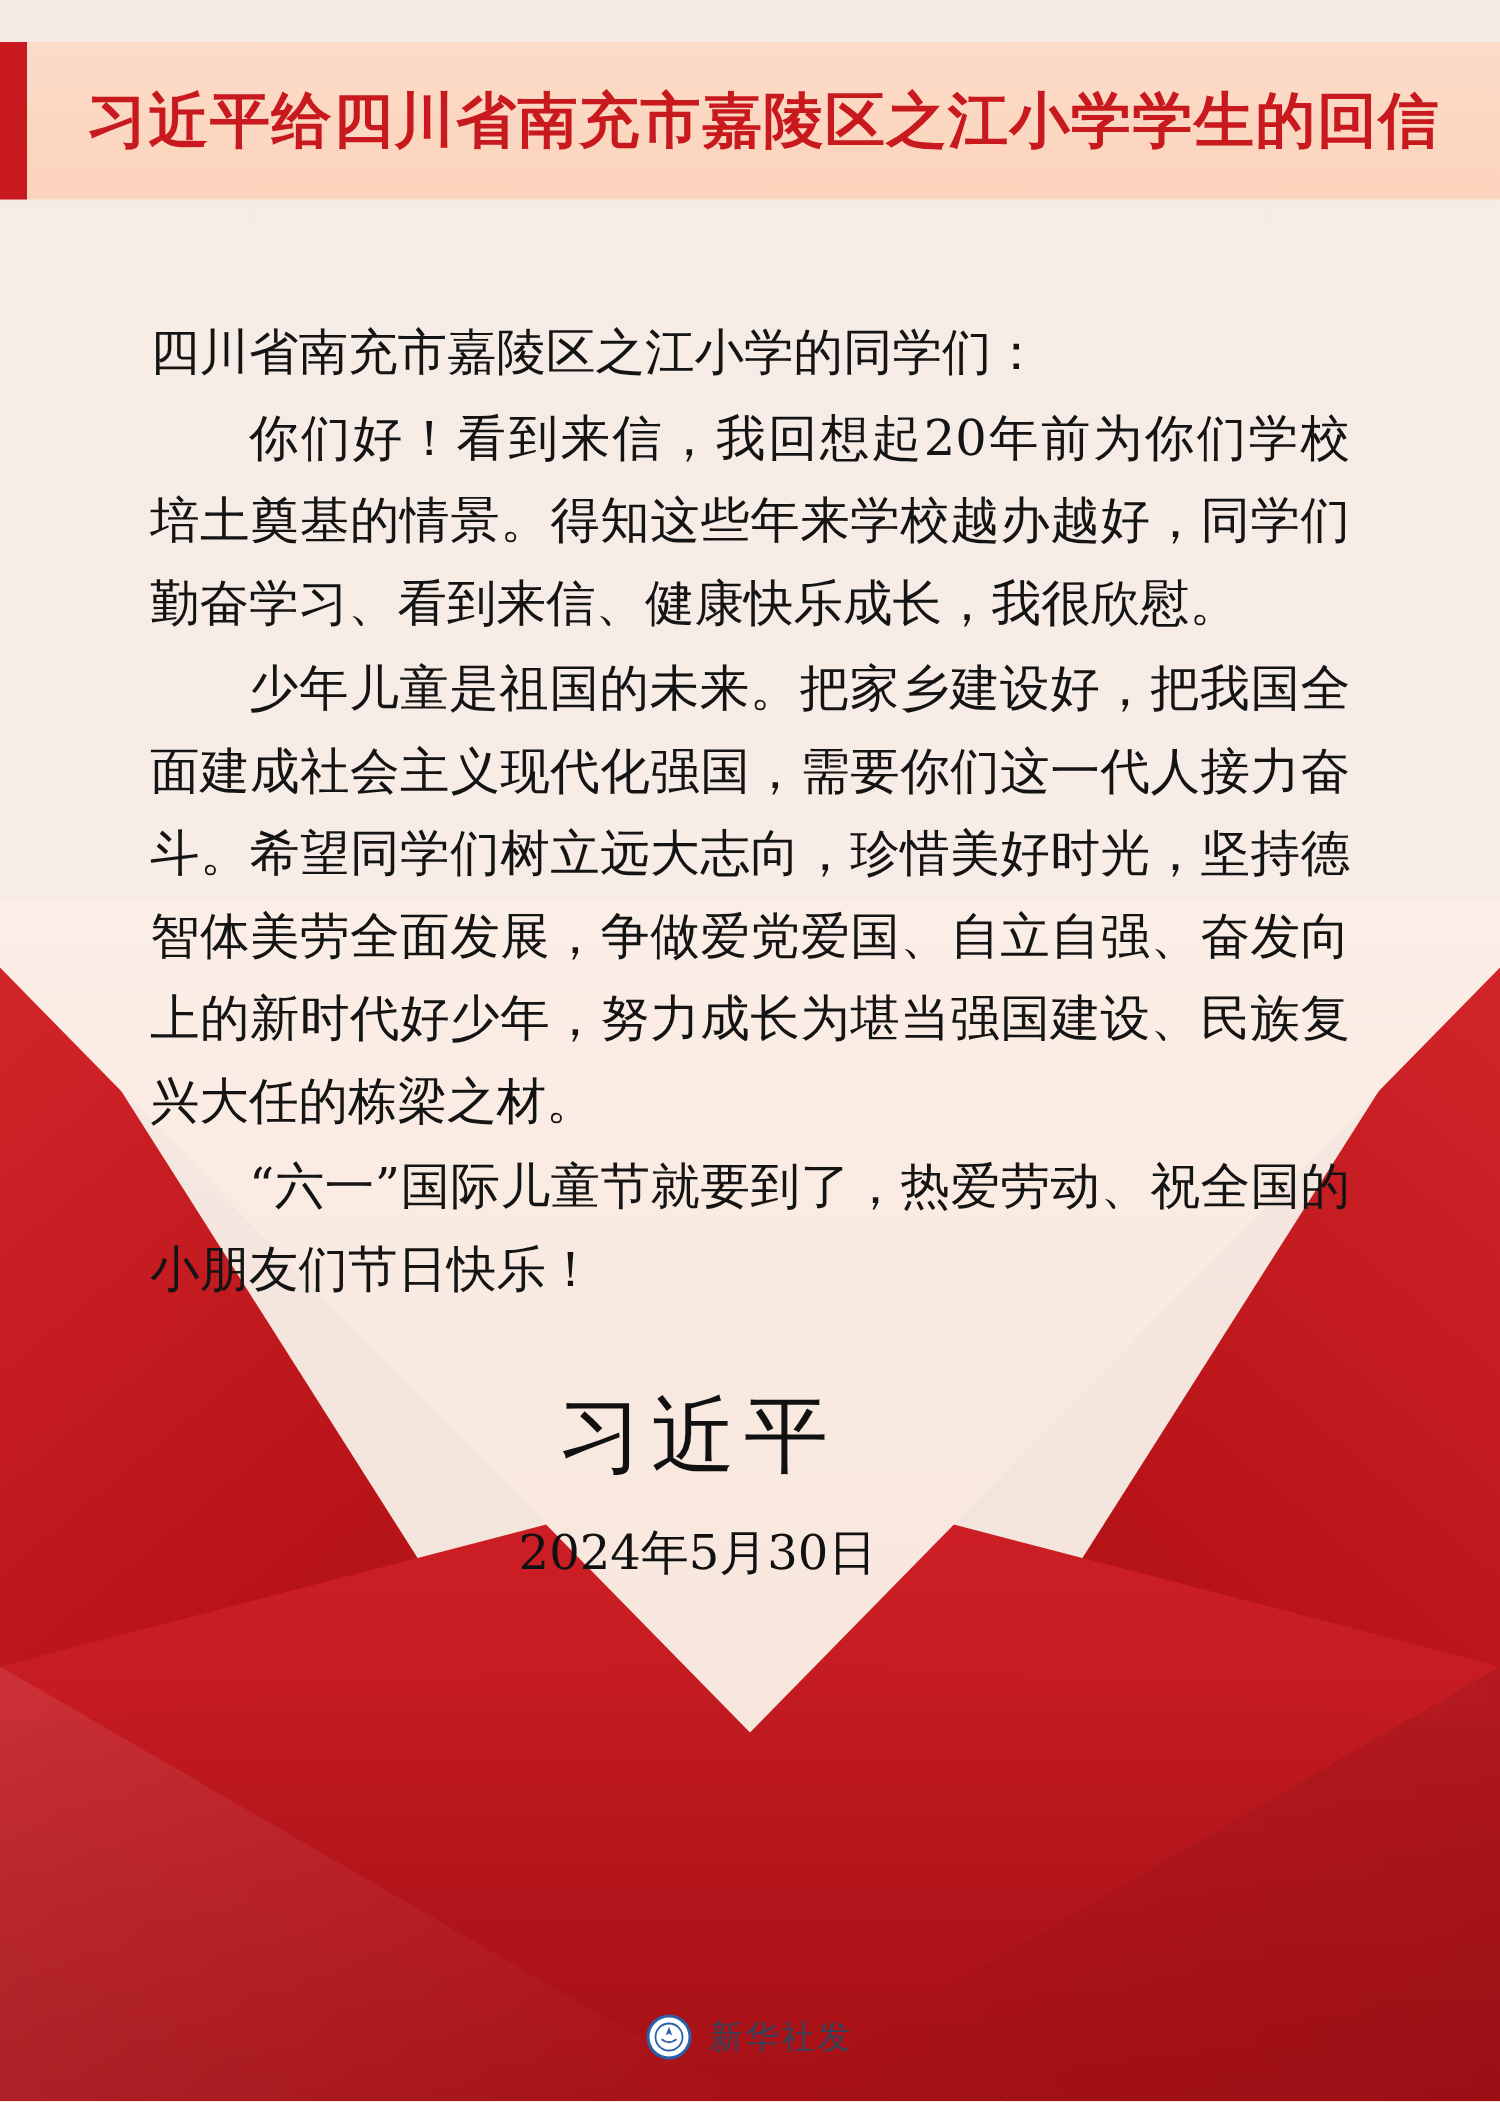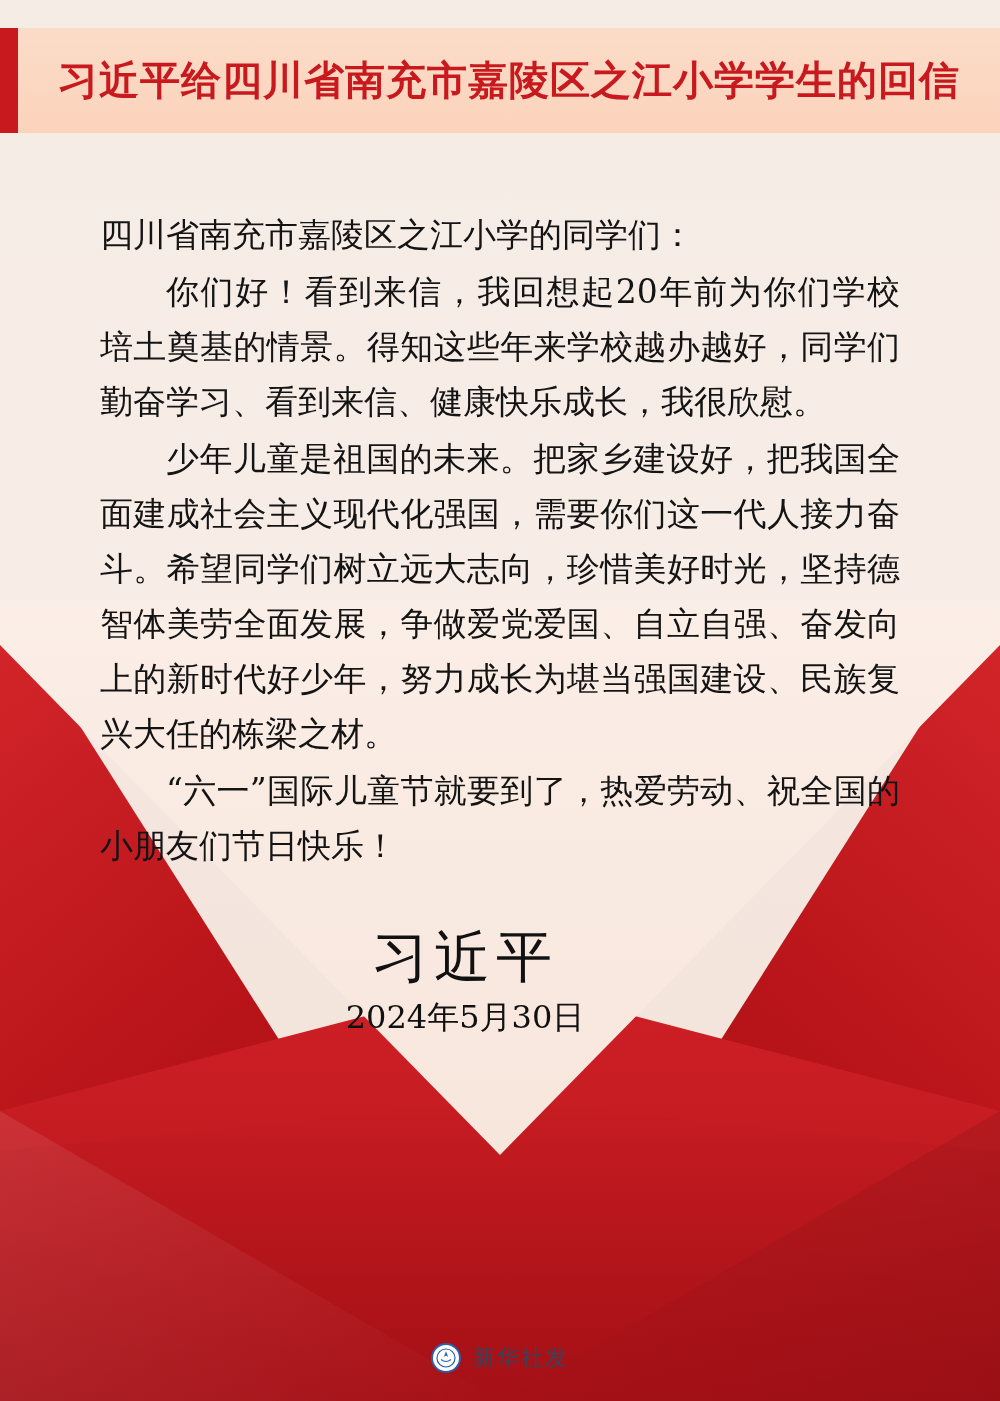--- a/index.html
+++ b/index.html
@@ -157,20 +157,21 @@
     text-align: center;
   }
   .sign-name {
     font-family: "DejaVu Serif", "Liberation Serif", serif;
     font-size: 56px;
     letter-spacing: 6px;
     color: #111111;
     padding-right: 70px;
   }
   .sign-date {
+    margin-top: 18px;
     font-family: "DejaVu Serif", "Liberation Serif", serif;
     font-size: 32px;
     color: #111111;
     padding-right: 70px;
   }
 
   
   .footer {
     position: absolute;
     left: 0;

